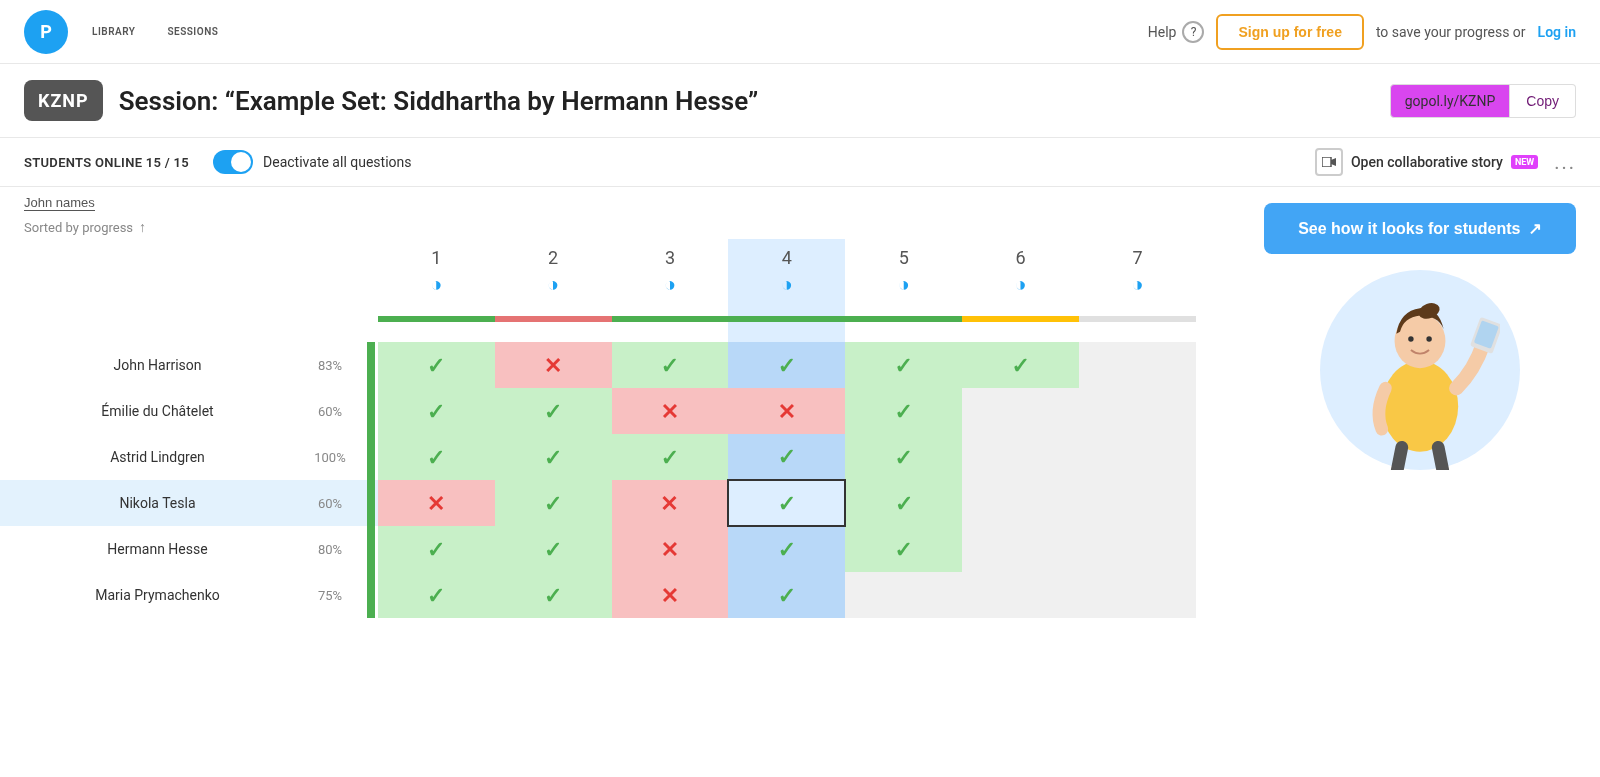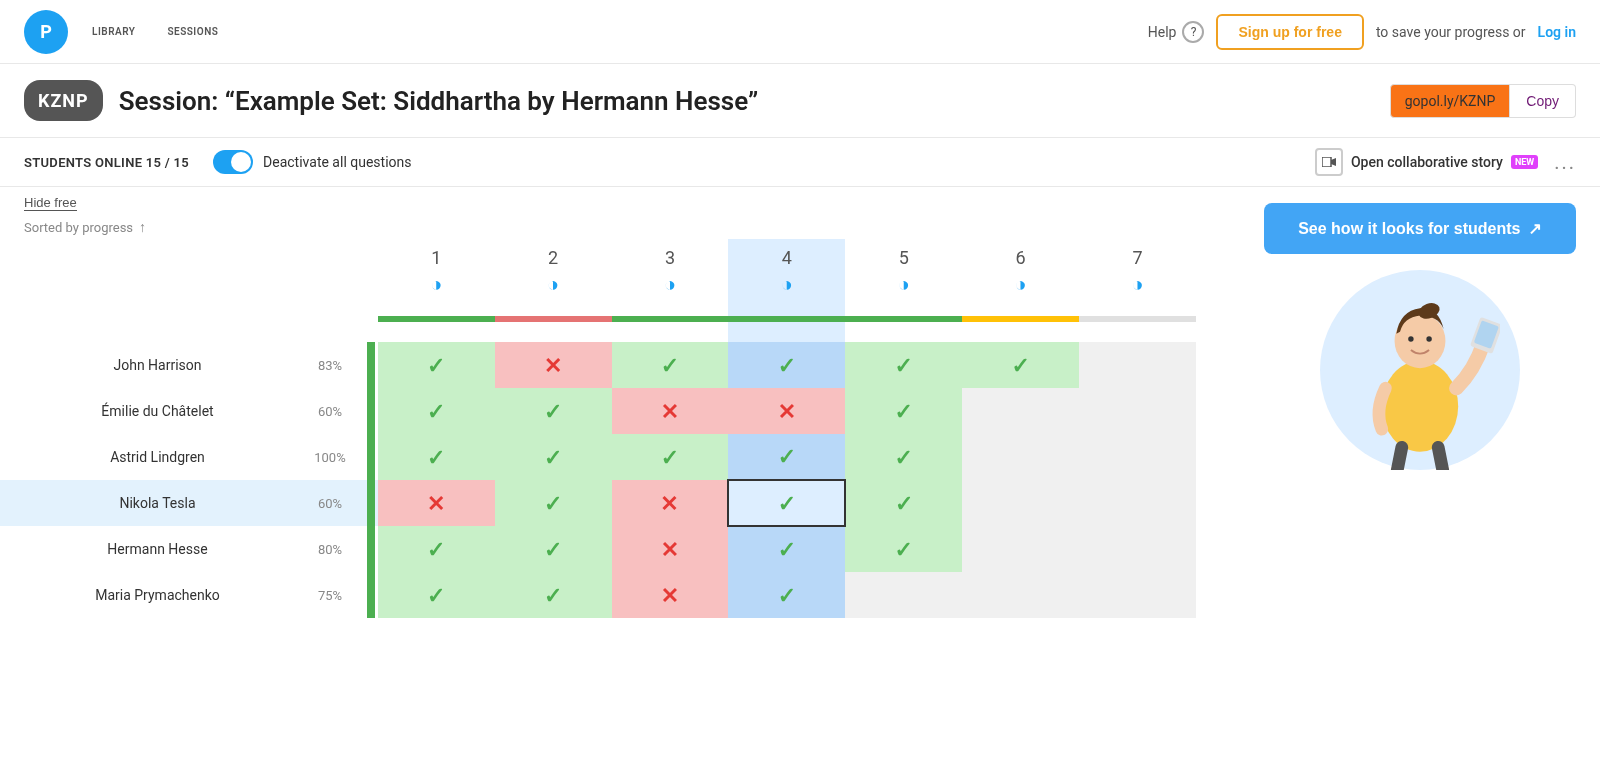--- a/index.html
+++ b/index.html
@@ -24,25 +24,25 @@
     .save-text { color: #555; font-size: 14px; }
     .login-link { color: #1da1f2; font-weight: 600; font-size: 14px; cursor: pointer; }
 
     
     .session-header {
       display: flex; align-items: center; padding: 16px 24px;
       border-bottom: 1px solid #e8e8e8;
     }
     .session-badge {
       background: #555; color: white; font-weight: 700; font-size: 18px;
-      padding: 10px 14px; border-radius: 16px; margin-right: 16px; letter-spacing: 1px;
+      padding: 10px 14px; border-radius: 8px; margin-right: 16px; letter-spacing: 1px;
     }
     .session-title { font-size: 26px; font-weight: 600; color: #222; flex: 1; }
     .session-url-group { display: flex; align-items: center; gap: 0; margin-left: auto; }
-    .session-url { border: 1px solid #ddd; padding: 8px 14px; border-radius: 4px 0 0 4px; font-size: 14px; color: #333; background: #f97316; }
+    .session-url { border: 1px solid #ddd; padding: 8px 14px; border-radius: 4px 0 0 4px; font-size: 14px; color: #333; background: #d946ef; }
     .copy-btn { border: 1px solid #ddd; border-left: none; padding: 8px 16px; border-radius: 0 4px 4px 0; background: white; font-size: 14px; cursor: pointer; color: #701a75; font-weight: 500; }
 
     
     .toolbar-row {
       display: flex; align-items: center; padding: 10px 24px;
       border-bottom: 1px solid #e8e8e8; gap: 24px;
     }
     .students-online { font-size: 13px; font-weight: 600; color: #333; text-transform: uppercase; letter-spacing: 0.3px; }
     .toggle-group { display: flex; align-items: center; gap: 10px; }
     .toggle { width: 40px; height: 24px; background: #1da1f2; border-radius: 12px; position: relative; cursor: pointer; }
@@ -168,21 +168,21 @@
     </div>
     <span class="more-btn">...</span>
   </div>
 </div>
 
 <div class="main-content">
 
   <div class="students-panel">
 
     <div style="padding: 8px 0 0 24px; display:flex; align-items:flex-start; flex-direction:column;">
-      <button style="background:none;border:none;border-bottom:1px solid #555;cursor:pointer;font-size:13px;color:#555;padding:0;margin-bottom:8px;">Hide free</button>
+      <button style="background:none;border:none;border-bottom:1px solid #555;cursor:pointer;font-size:13px;color:#555;padding:0;margin-bottom:8px;">John names</button>
       <div style="display:flex;align-items:center;gap:6px;color:#888;font-size:13px;margin-bottom:4px;">
         <span>Sorted by progress</span>
         <span style="font-size:14px;color:#888;">↑</span>
       </div>
     </div>
 
     <table class="grid-table">
       <colgroup>
         <col class="col-name">
         <col class="col-pct">

